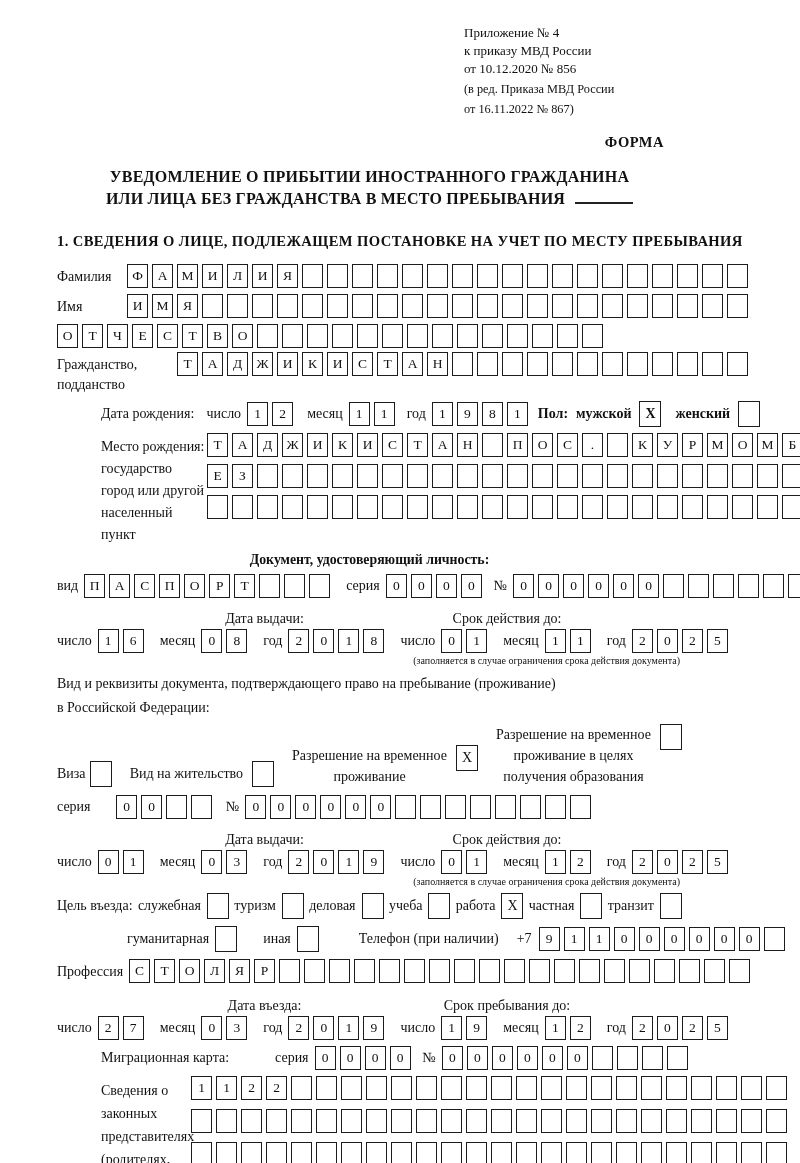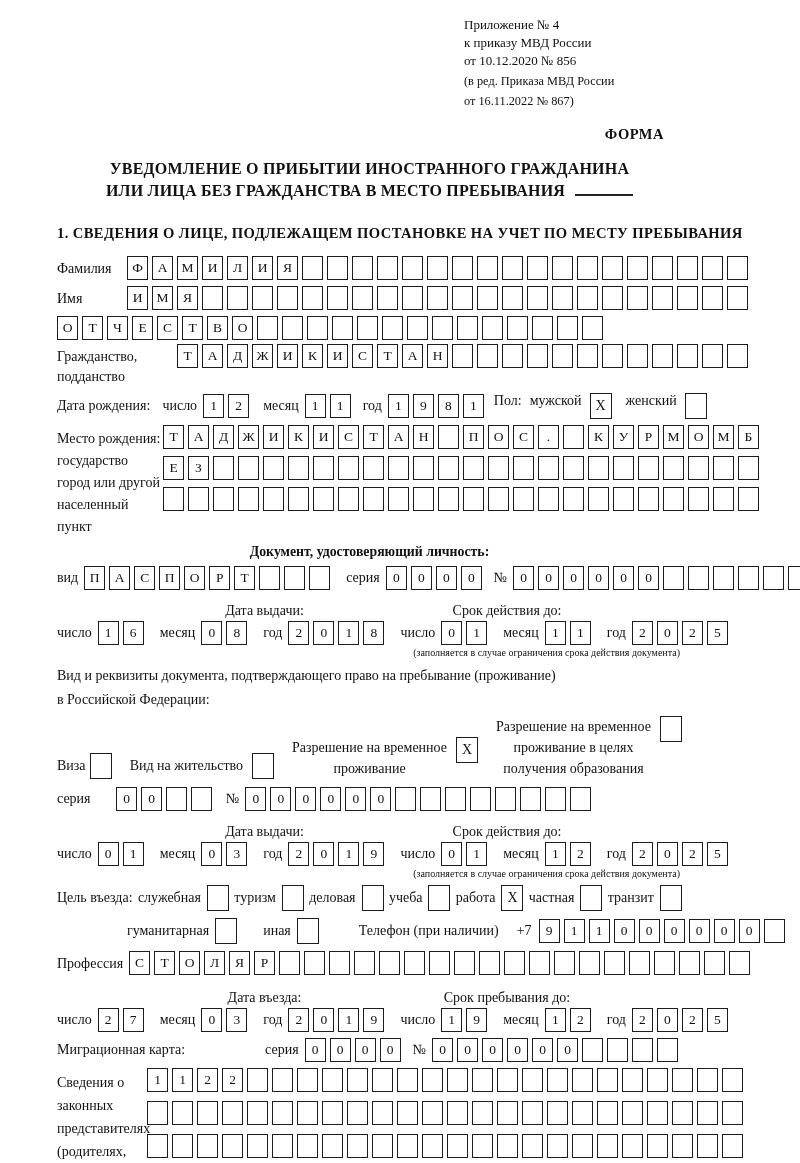--- a/index.html
+++ b/index.html
@@ -1,21 +1,21 @@
 <!DOCTYPE html>
 <html><head>
 <meta charset="utf-8">
 <style>
   html,body{margin:0;padding:0;background:#ffffff;}
   body{
     width:800px;height:1163px;overflow:hidden;
     font-family:"Liberation Serif","DejaVu Serif",serif;
     color:#111;font-size:14px;
   }
-  .page{box-sizing:border-box;width:700px;height:1163px;padding:16px 18px 10px 57px;position:relative;}
+  .page{box-sizing:border-box;width:700px;height:1163px;padding:24px 18px 10px 57px;position:relative;}
 
   
   .hdr{margin-left:auto;width:218px;font-size:13px;line-height:18px;}
   .hdr .ed{font-size:12.3px;margin-top:3px;line-height:17px;}
   .forma{ text-align:right;font-weight:bold;font-size:14.5px;margin:16px 18px 0 0;letter-spacing:.5px;}
 
   .title{ text-align:center;font-weight:bold;font-size:16px;line-height:22px;margin-top:15px;letter-spacing:.2px;}
   .title .uline{display:inline-block;width:58px;border-bottom:2px solid #222;height:14px;margin-left:10px;}
 
   .sec-heading{ text-align:center;font-weight:bold;font-size:14.6px;margin-top:23px;letter-spacing:.4px;white-space:nowrap;}
@@ -32,21 +32,21 @@
     width:19px;height:22px;border:1.5px solid #1c1c1c;margin-right:4px;
     text-align:center;line-height:22px;font-size:13.5px;background:#fff;
   }
   .cb{
     box-sizing:content-box;display:inline-block;flex-shrink:0;
     width:20px;height:24px;border:1.5px solid #1c1c1c;
     text-align:center;line-height:24px;font-size:14px;background:#fff;
   }
 
   .stack .cells{margin-bottom:7px;}
-  .mt6{margin-top:6px;} .mt14{margin-top:14px;}
+  .mt6{margin-top:6px;margin-left:44px;} .mt14{margin-top:14px;}
 
   .doc-heading{text-align:center;font-weight:bold;font-size:13.8px;margin:6px 0 6px 0;}
 
   
   .dates-hdr{display:flex;margin-top:13px;}
   .dh-left{width:345px;text-align:center;box-sizing:border-box;padding-left:70px;}
   .dh-right{flex:1;text-align:center;box-sizing:border-box;padding-right:70px;}
   .dates-row{display:flex;margin-top:2px;margin-bottom:2px;}
   .dg{display:flex;align-items:center;}
   .dg-left{width:345px;}
@@ -64,21 +64,21 @@
   .opt .txt.single{line-height:26px;}
 
   
   .purpose-row{display:flex;align-items:center;justify-content:space-between;margin-top:6px;margin-bottom:7px;}
   .purpose-row .pair{display:flex;align-items:center;}
   .pair .plbl{margin-right:6px;white-space:nowrap;}
   .purpose2{display:flex;align-items:center;margin-bottom:7px;padding-left:70px;}
   .purpose2 .pair{display:flex;align-items:center;margin-right:26px;}
   .phone-lbl{margin:0 18px 0 14px;white-space:nowrap;}
   .prefix{margin-right:7px;}
-  .sex-group{display:flex;align-items:flex-start;flex:1;}
+  .sex-group{display:flex;align-items:center;flex:1;font-weight:bold;}
   .sex-group .slbl{margin-right:8px;white-space:nowrap;}
   .ml-auto{margin-left:auto;}
 </style>
 </head>
 <body>
 
 <div class="page">
 
   <div class="hdr">
     <div>Приложение № 4</div>

